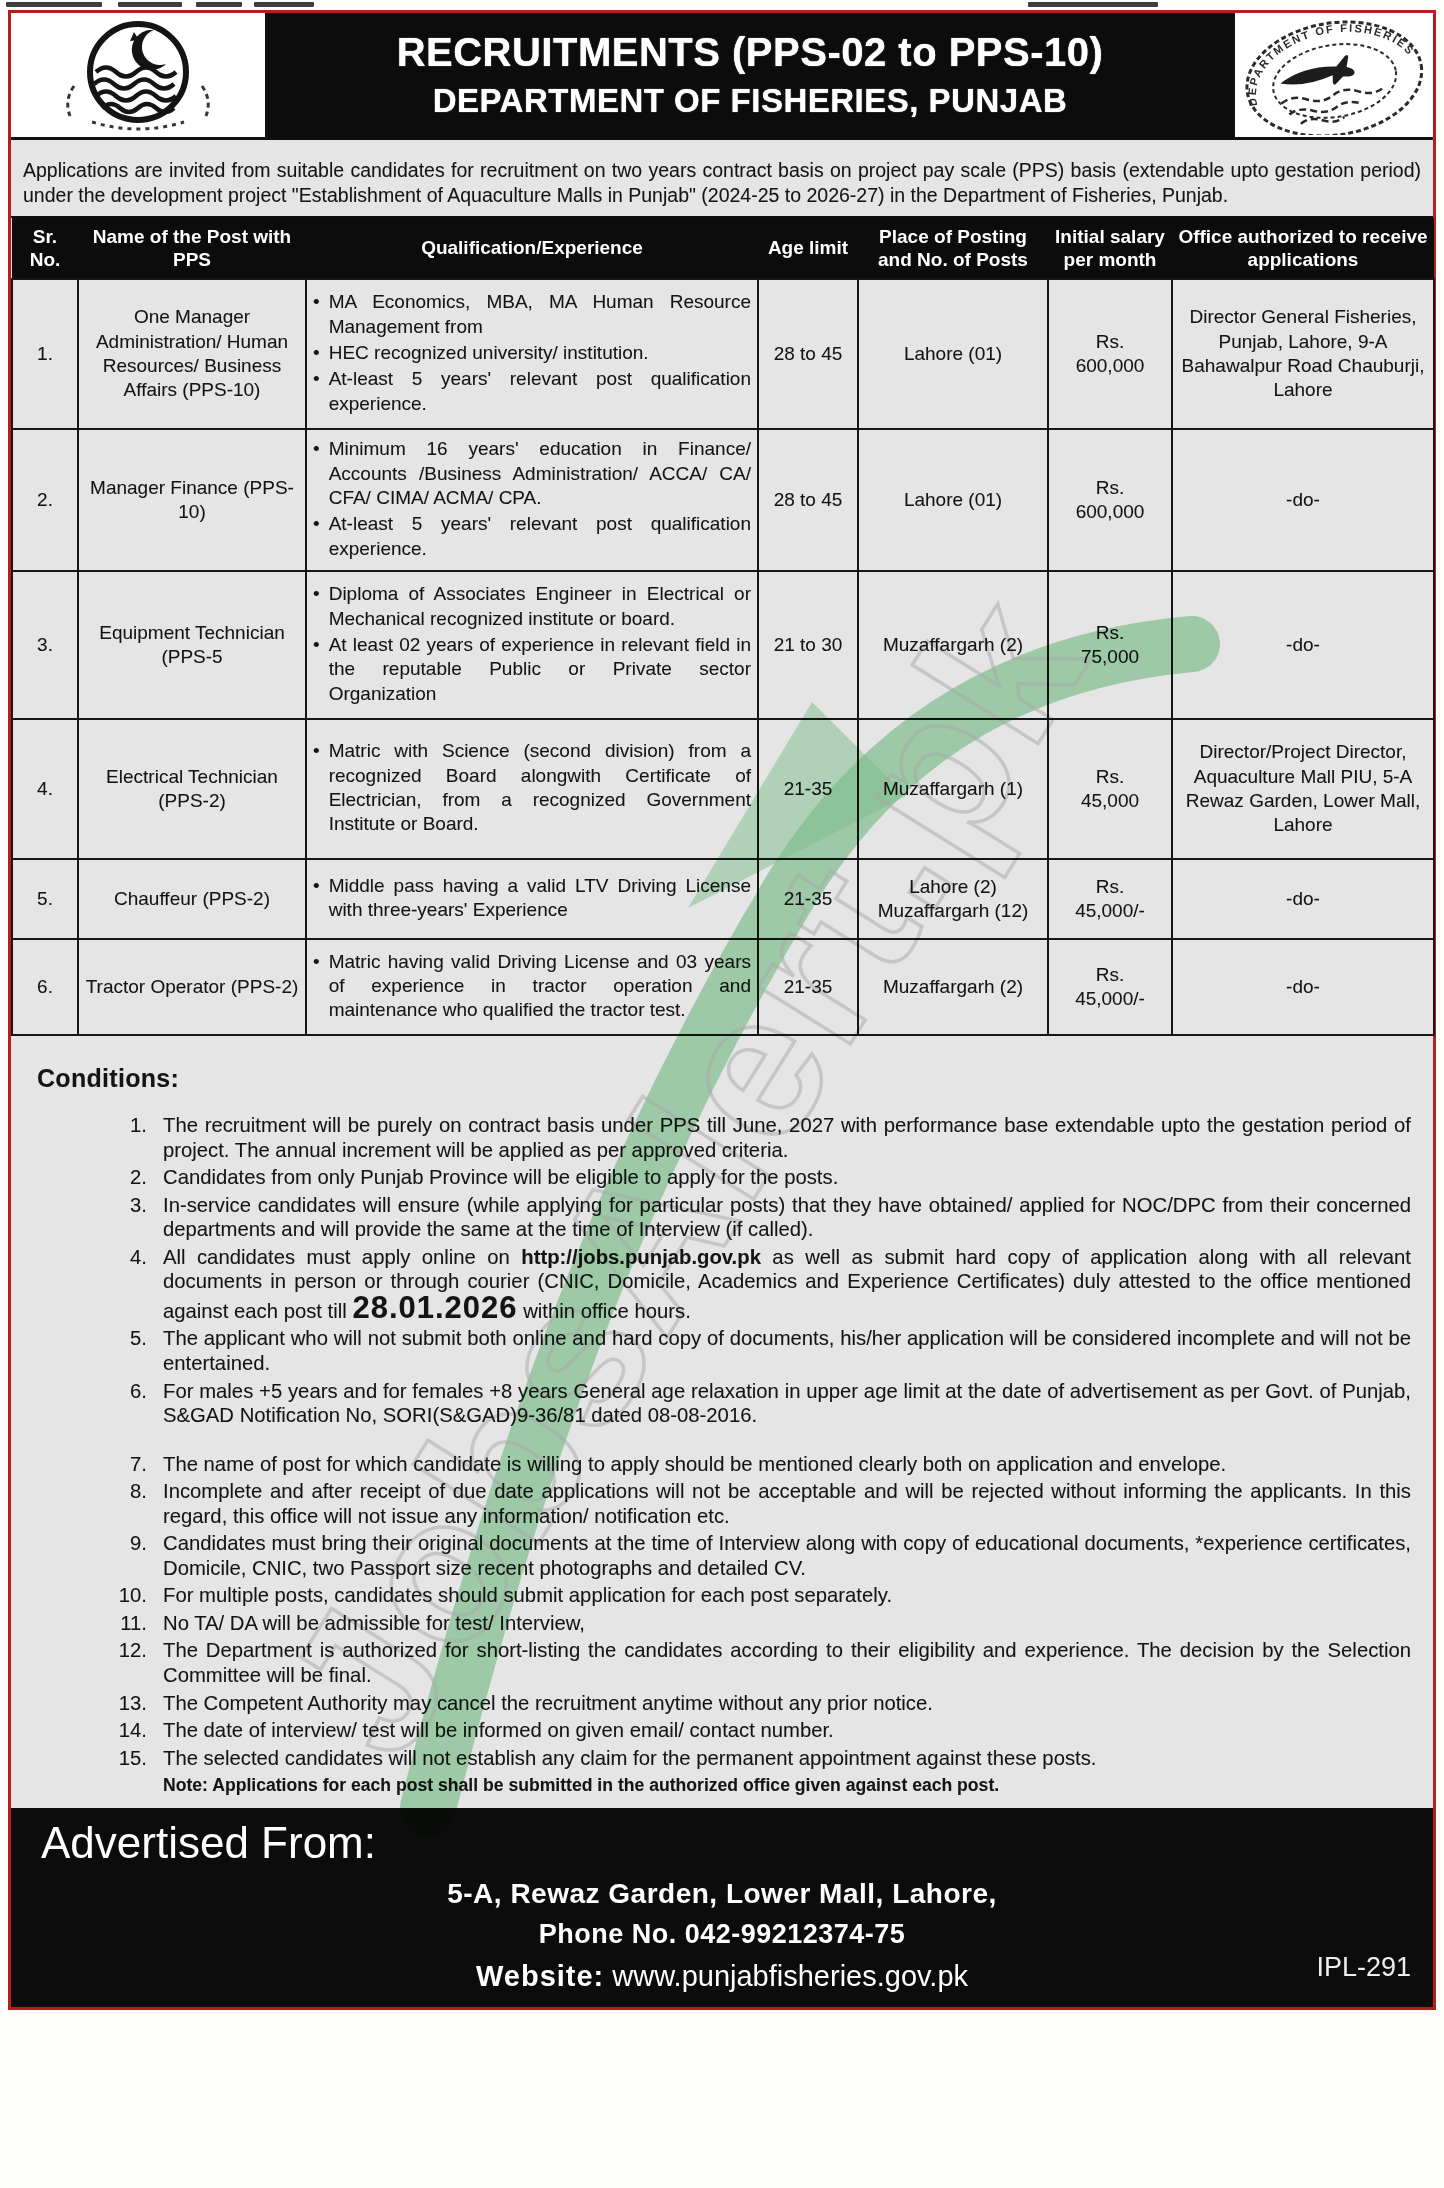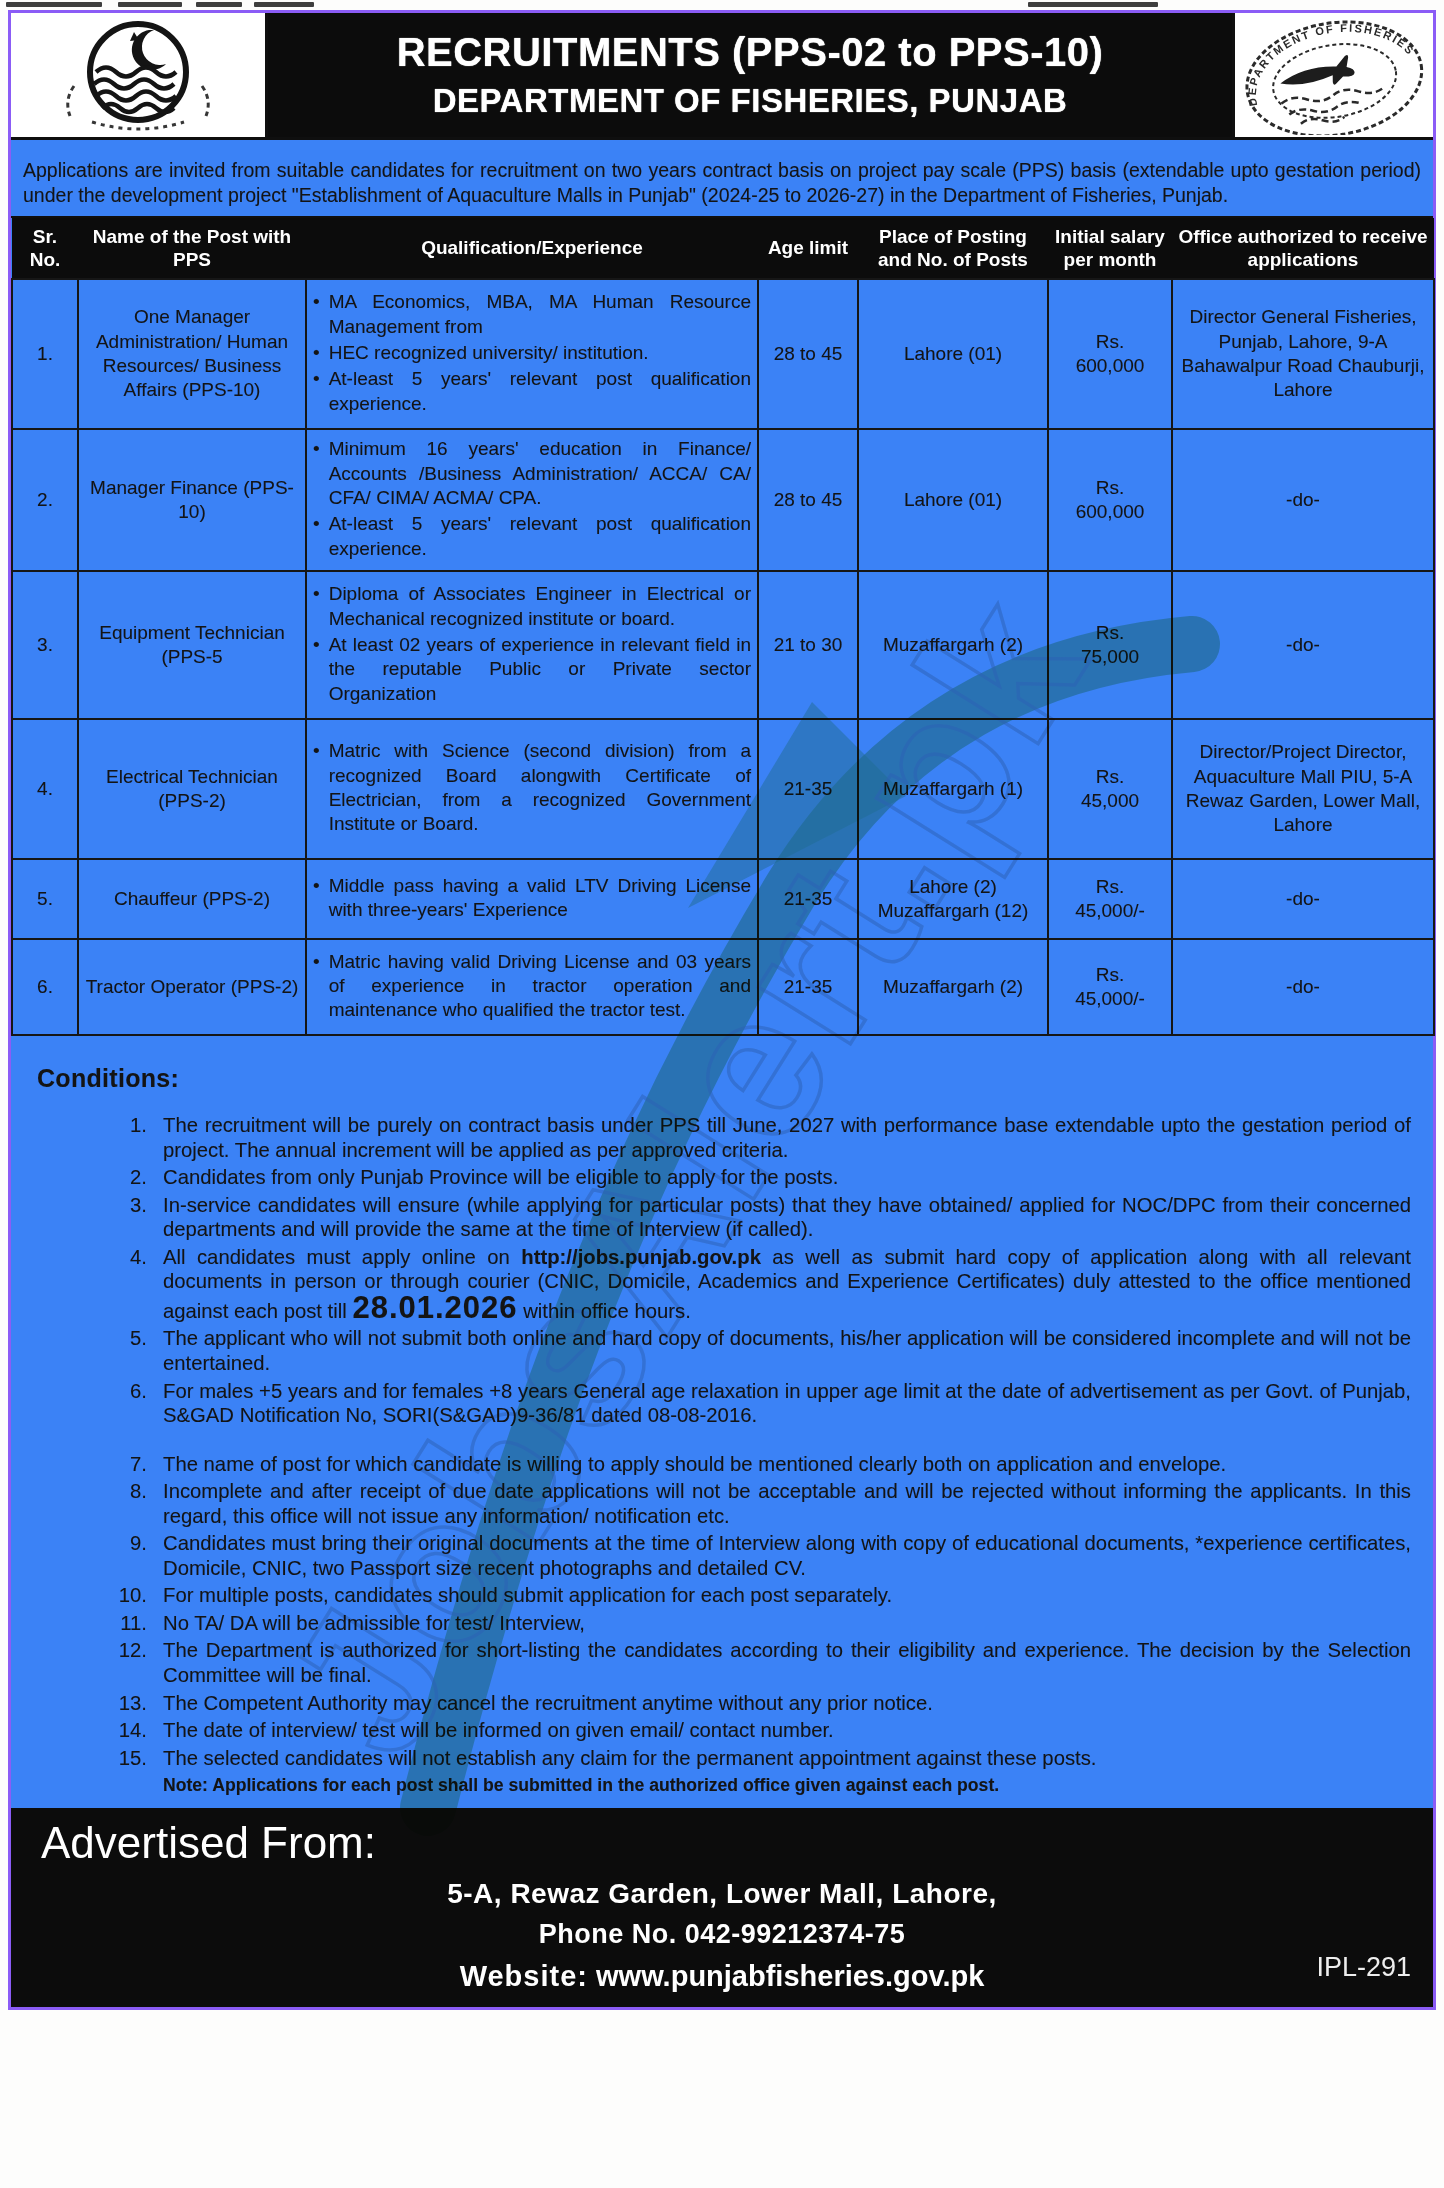--- a/index.html
+++ b/index.html
@@ -7,21 +7,21 @@
     width:1444px;height:2188px;position:relative;overflow:hidden;
     font-family:"Liberation Sans", sans-serif;color:#141414;
     -webkit-text-stroke:.2px rgba(0,0,0,.35);
   }
   .page{position:absolute;inset:0;background:#fdfdfc;}
   
   .artifacts span{position:absolute;top:2px;height:5px;background:#1c1c1c;opacity:.85;border-radius:1px;}
   .a1{left:6px;width:96px}.a2{left:118px;width:64px}.a3{left:196px;width:46px}
   .a4{left:254px;width:60px}.a5{left:1028px;width:130px;top:3px}
 
-  .ad{position:absolute;left:8px;top:10px;width:1422px;border:3px solid #8b5cf6;background:#3b82f6;}
+  .ad{position:absolute;left:8px;top:10px;width:1422px;border:3px solid #b91c1c;background:#e5e5e5;}
 
   
   .header{display:flex;align-items:stretch;height:124px;border-bottom:3px solid #0f0f0f;}
   .logo-box{background:#fff;display:flex;align-items:center;justify-content:center;overflow:hidden;}
   .logo-left{width:254px;border-right:3px solid #0f0f0f;}
   .logo-right{width:198px;border-left:3px solid #0f0f0f;}
   .title-band{flex:1;background:#0c0c0c;color:#fff;display:flex;flex-direction:column;
     align-items:center;justify-content:center;gap:7px;}
   .title1{font-size:40px;font-weight:bold;letter-spacing:.5px;white-space:nowrap;
     -webkit-text-stroke:0;text-shadow:0 0 1px #fff;}
@@ -57,21 +57,21 @@
 
   
   .footer{background:#0c0c0c;color:#fff;position:relative;padding:6px 0 14px 0;-webkit-text-stroke:0;}
   .footer *{ -webkit-text-stroke:0;}
   .adv-from{font-size:44px;margin:4px 0 8px 30px;}
   .f-line1{text-align:center;font-size:41px;font-weight:bold;letter-spacing:1px;}
   .f-line2{text-align:center;font-size:28px;font-weight:bold;margin-top:10px;letter-spacing:.5px;}
   .f-line3{text-align:center;font-size:27px;font-weight:bold;margin-top:9px;letter-spacing:.5px;}
   .f-web{text-align:center;font-size:29px;margin-top:10px;}
   .f-web .lbl{font-weight:bold;letter-spacing:1px;}
-  .f-web .url{font-weight:bold;}
+  .f-web .url{font-weight:normal;}
   .ipl{position:absolute;right:22px;bottom:24px;font-size:27px;color:#eee;}
 
   
   .watermark{position:absolute;left:0;top:0;pointer-events:none;mix-blend-mode:multiply;z-index:6;}
 </style>
 </head>
 <body>
 
 <div class="page">
 

